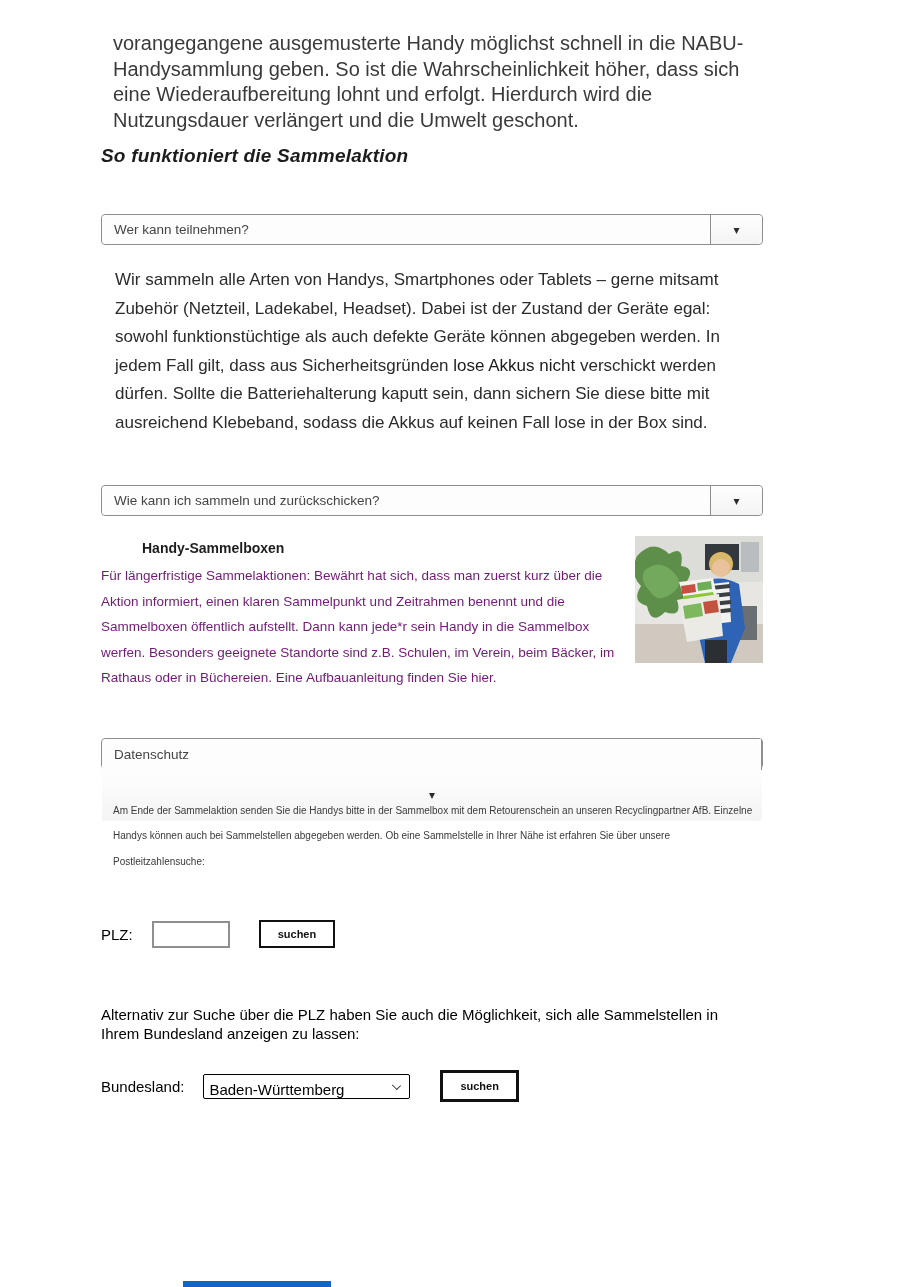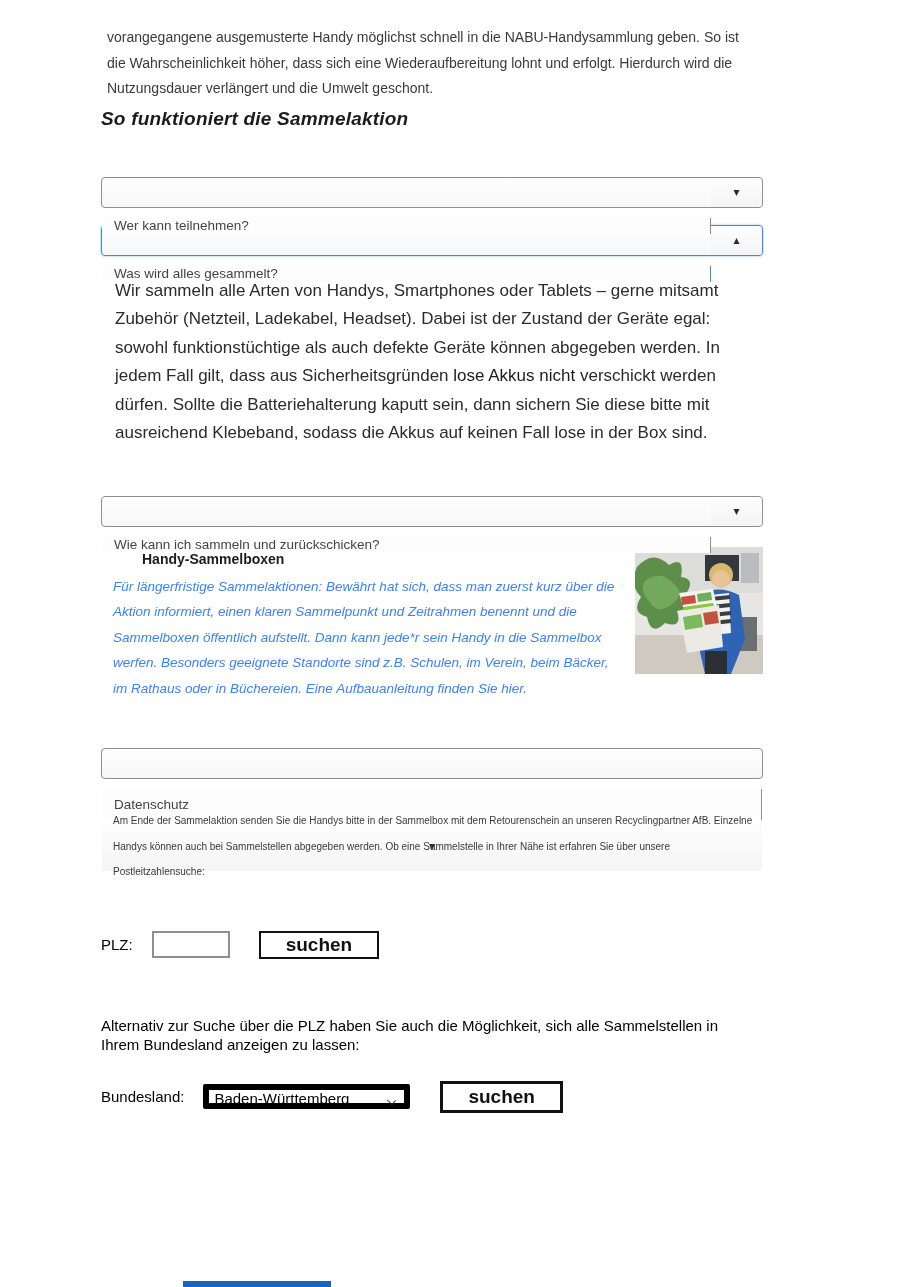--- a/index.html
+++ b/index.html
@@ -8,22 +8,22 @@
     width: 909px;
     min-height: 1287px;
     position: relative;
     background: #ffffff;
     font-family: "Liberation Sans", sans-serif;
     color: #333;
   }
   .content { width: 662px; margin-left: 101px; }
 
   .intro {
-    margin: 6px; padding-top: 19px;
-    font-size: 14px; line-height: 25.5px; color: #3a3a3a;
+    margin: 12px; padding-top: 19px;
+    font-size: 20px; line-height: 25.5px; color: #3a3a3a;
   }
   h2.section-title {
     margin: 0; padding: 0;
     font-size: 19px; font-weight: bold; color: #1c1c1c;
     letter-spacing: .2px;
   }
   .h2-first { margin-top: 41px; font-style: italic; }
   .h2-second { margin-top: 26px; }
 
   
@@ -40,21 +40,20 @@
     box-shadow: 0 0 2px rgba(61,143,209,.8);
   }
   .accordion .acc-label {
     flex: 1 1 auto;
     display: flex; align-items: center;
     padding: 8px 12px;
     font-size: 13.5px; color: #444;
     border-right: 1px solid #8e8e8e;
     border-radius: 4px 0 0 4px;
     background: #fdfdfd;
-    margin-top: 40px;
   }
   .accordion.focused .acc-label { border-right-color: #3d8fd1; }
   .accordion .acc-toggle {
     flex: 0 0 51px;
     display: flex; align-items: center; justify-content: center;
     font-size: 12px; color: #2b2b2b;
     background: linear-gradient(#fefefe, #f4f4f4);
     border-radius: 0 4px 4px 0;
   }
   .acc-1 { margin-top: 47px; }
@@ -75,22 +74,22 @@
   .boxen-photo {
     float: right;
     width: 128px; height: 127px;
     margin: -4px 0 8px 14px;
     display: block;
   }
   .boxen-title {
     margin: 0; font-size: 14px; font-weight: bold; color: #1c1c1c; padding-left: 41px;
   }
   .boxen-text {
-    margin: 7px 0 0 12px;
-    font-size: 13.5px; line-height: 25.5px; color: #3b82f6; font-style: italic;
+    margin: 7px 0 0 0;
+    font-size: 13.5px; line-height: 25.5px; color: #701a75;
   }
 
   .para2 {
     margin: 29px 0 0 12px;
     font-size: 10px; line-height: 25.5px; color: #3a3a3a;
   }
 
   
   .form-section { margin-top: 46px; font-size: 15px; color: #000; }
   .form-instruction { margin: 0; line-height: 19px; width: 640px; }
@@ -98,37 +97,37 @@
   .form-label { margin-right: 6px; }
   .plz-input {
     width: 78px; height: 27px;
     border: 2px solid #8f8f8f;
     background: #fff;
     font-size: 15px; padding: 0 4px;
     font-family: "Liberation Sans", sans-serif;
   }
   .btn-suchen {
     margin-left: 16px;
-    height: 28px; padding: 0 25px;
+    height: 28px; padding: 0 17px;
     background: #fff;
     border: 2px solid #111;
-    font-size: 19px; font-weight: bold; color: #111;
+    font-size: 11px; font-weight: bold; color: #111;
     font-family: "Liberation Sans", sans-serif;
     cursor: pointer;
   }
   .btn-suchen.thick { border-width: 3px; height: 32px; margin-left: 17px; }
   .row2 { margin-top: 27px; }
   .instruction2 { margin-top: 57px; }
 
   .bl-select {
     position: relative;
     width: 207px; height: 25px;
-    border: 6px solid #000000; border-radius: 2px;
+    border: 1px solid #000000; border-radius: 2px;
     background: #fff;
-    display: flex; align-items: flex-start;
+    display: flex; align-items: flex-end;
     padding: 0 22px 0 5px;
     font-size: 15px; color: #000;
     cursor: pointer;
   }
   .select-chevron {
     position: absolute; right: 9px; top: 7px;
     width: 7px; height: 7px;
     border-right: 1.6px solid #333; border-bottom: 1.6px solid #333;
     transform: rotate(45deg) scale(1,0.85);
   }
@@ -152,26 +151,20 @@
 
   <h2 class="section-title h2-first">So funktioniert die Sammelaktion</h2>
 
   <div class="accordion acc-1">
     <div class="acc-label">Wer kann teilnehmen?</div>
     <div class="acc-toggle">
         <span>▾</span>
       </div>
   </div>
 
-  <div class="accordion acc-2 focused">
-    <div class="acc-label">Was wird alles gesammelt?</div>
-    <div class="acc-toggle">
-        <span>▴</span>
-      </div>
-  </div>
 
   <p class="expanded-content"><span>Wir sammeln alle Arten von Handys, Smartphones oder Tablets – gerne mitsamt Zubehör (Netzteil, Ladekabel, Headset). Dabei ist der Zustand der Geräte egal: sowohl funktionstüchtige als auch defekte Geräte können abgegeben werden. In jedem Fall gilt, dass aus Sicherheitsgründen </span><b>lose Akkus nicht</b><span> verschickt werden dürfen. Sollte die Batteriehalterung kaputt sein, dann sichern Sie diese bitte mit ausreichend Klebeband, sodass die Akkus auf keinen Fall lose in der Box sind.</span></p>
 
   <div class="accordion acc-3">
     <div class="acc-label">Wie kann ich sammeln und zurückschicken?</div>
     <div class="acc-toggle">
         <span>▾</span>
       </div>
   </div>
 

